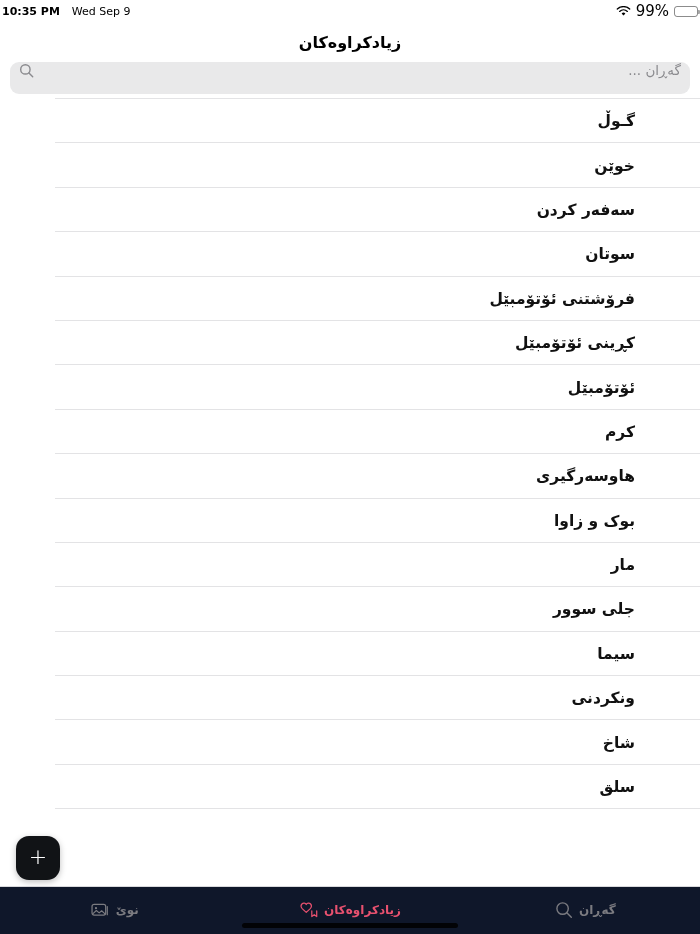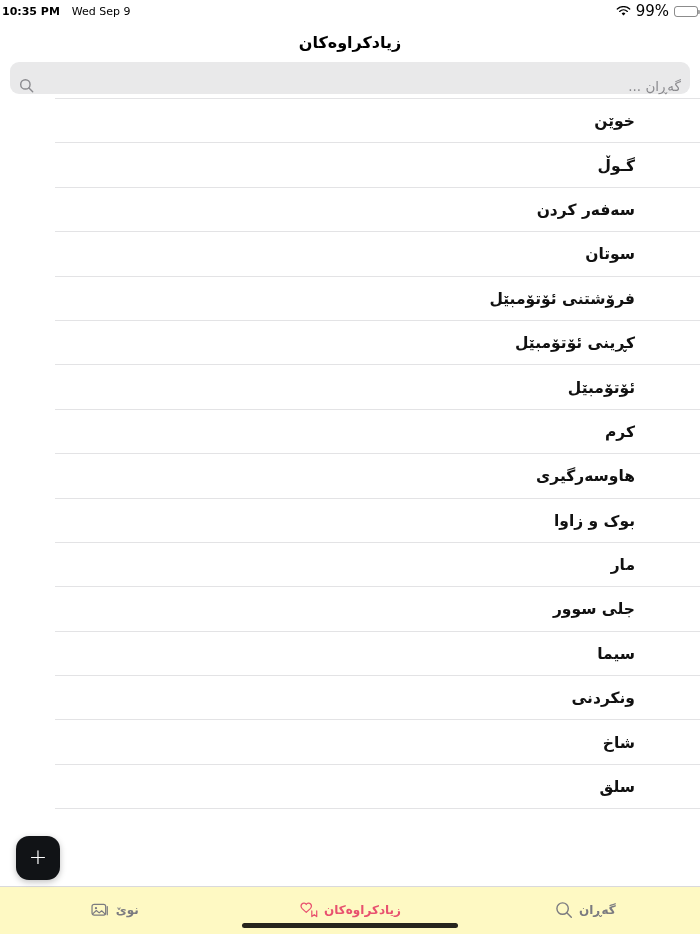--- a/index.html
+++ b/index.html
@@ -81,21 +81,21 @@
   .search-wrap {
     flex: 0 0 34px;
     padding: 0 10px 4px 10px;
   }
   .search-field {
     height: 30px;
     background: #e9e9ea;
     border-radius: 9px;
     display: flex;
     flex-direction: row-reverse;
-    align-items: flex-start;
+    align-items: flex-end;
     padding: 16px 9px;
     gap: 6px;
   }
   .search-icon { display: flex; align-items: center; color: #8e8e93; }
   .search-placeholder {
     font-size: 13.5px;
     color: #8a8a8e;
     flex: 1;
     text-align: right;
   }
@@ -151,21 +151,21 @@
     font-size: 22px;
     line-height: 1;
     font-weight: 300;
     margin-top: -2px;
   }
 
   
   .tab-bar {
     flex: 0 0 48px;
     border-top: 1px solid #d9d9dc;
-    background: #fef9c3;
+    background: #0f172a;
     display: flex;
     flex-direction: row-reverse;
     align-items: center;
     justify-content: space-around;
     padding-bottom: 2px;
   }
   .tab {
     display: flex;
     flex-direction: row-reverse;
     align-items: center;
@@ -226,24 +226,24 @@
         </svg>
       </span>
       <span class="search-placeholder">گەڕان ...</span>
     </div>
   </div>
 
   <div class="list-scroll">
     <div class="list-top-rule"></div>
 
     <div class="row">
+        <span class="row-label">گـوڵ</span>
+      </div>
+    <div class="row">
         <span class="row-label">خوێن</span>
-      </div>
-    <div class="row">
-        <span class="row-label">گـوڵ</span>
       </div>
     <div class="row">
         <span class="row-label">سەفەر کردن</span>
       </div>
     <div class="row">
         <span class="row-label">سوتان</span>
       </div>
     <div class="row">
         <span class="row-label">فرۆشتنی ئۆتۆمبێل</span>
       </div>

